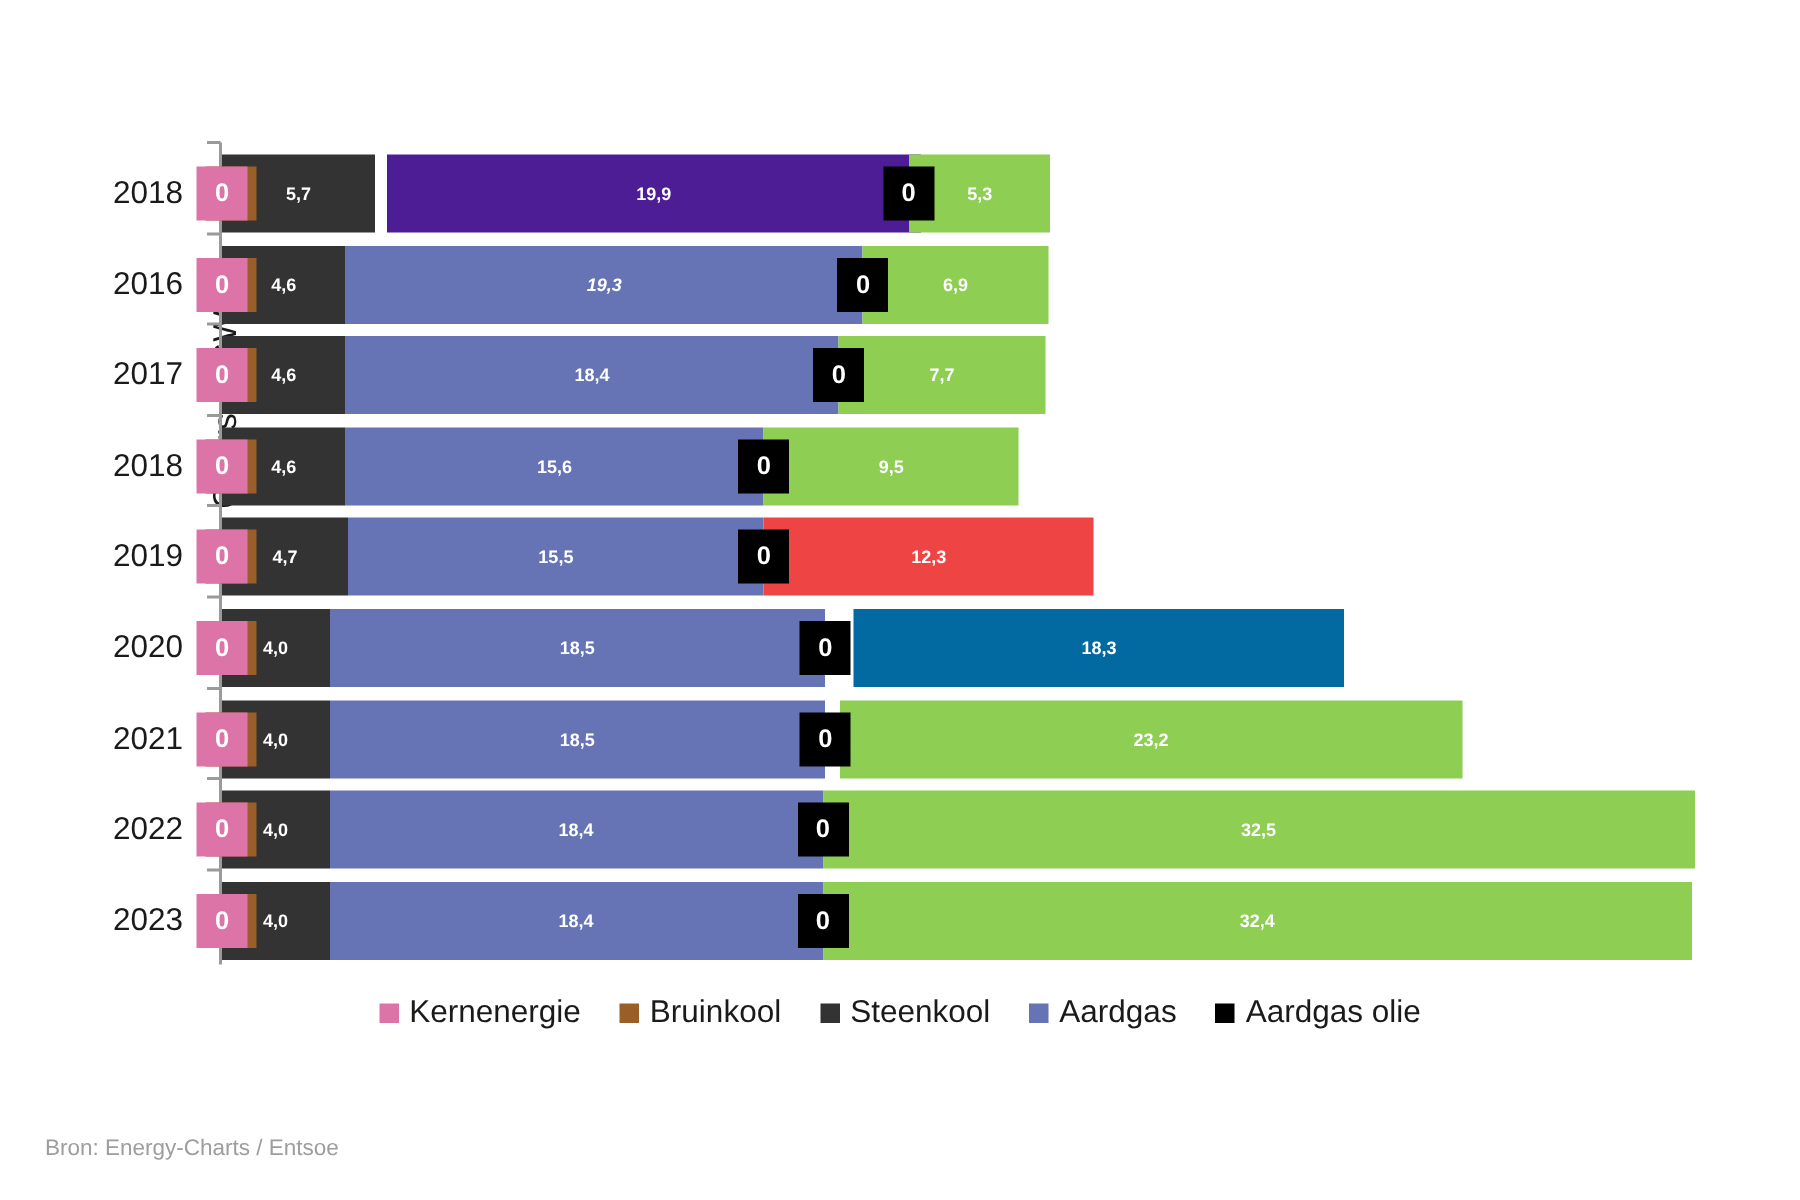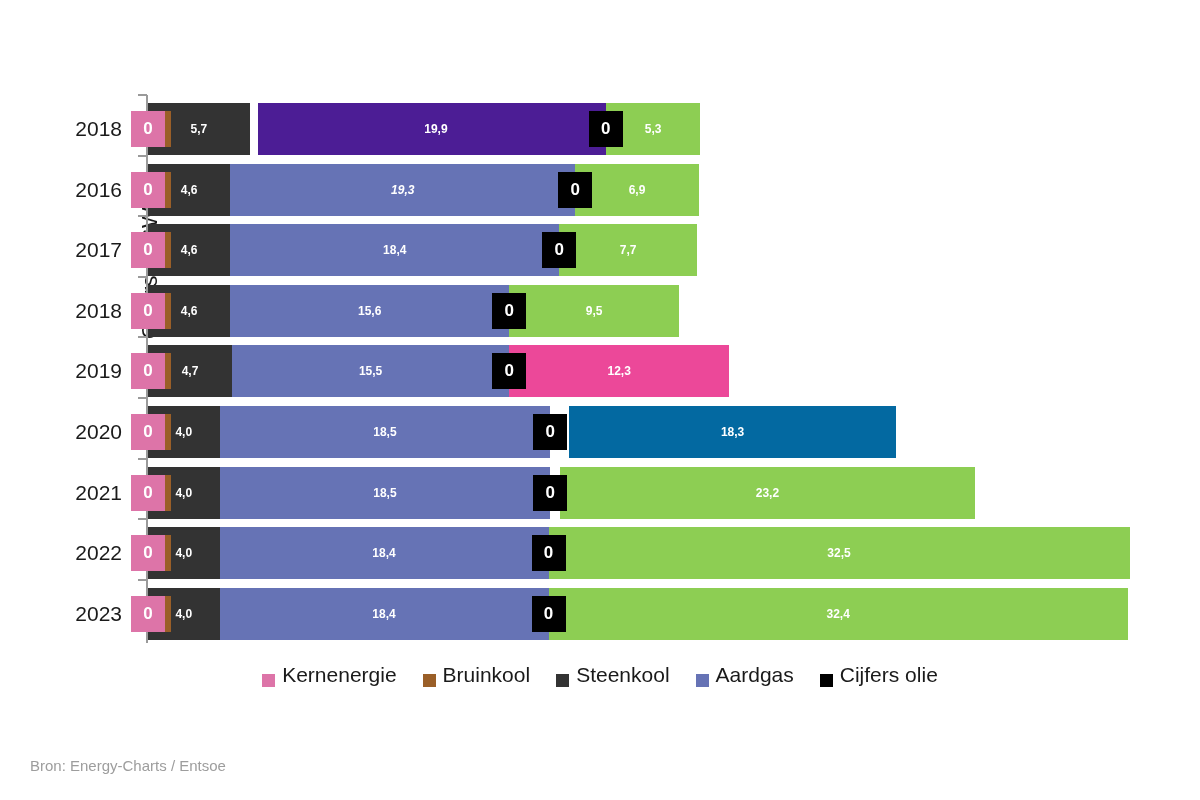--- a/index.html
+++ b/index.html
@@ -125,21 +125,21 @@
     left: 0;
     right: 0;
     top: 663px;
     display: flex;
     justify-content: center;
     align-items: center;
     gap: 26px;
   }
   .legend-item {
     display: flex;
-    align-items: flex-end;
+    align-items: center;
     gap: 7px;
     font-size: 21px;
     color: #1a1a1a;
     white-space: nowrap;
   }
   .swatch {
     width: 13px;
     height: 13px;
     flex: 0 0 13px;
   }
@@ -268,21 +268,21 @@
           </div>
           <div class="seg" style="left: 0px; width: 84.036px; background: rgb(51, 51, 51);">
             <span class="seg-label">4,7</span>
           </div>
           <div class="seg" style="left: 84.036px; width: 277.14px; background: rgb(102, 115, 181);">
             <span class="seg-label">15,5</span>
           </div>
           <div class="seg zero" style="left: 361.176px; z-index: 4;">
             <span class="chip" style="background: rgb(0, 0, 0);">0</span>
           </div>
-          <div class="seg" style="left: 361.176px; width: 219.924px; background: #ec4899;">
+          <div class="seg" style="left: 361.176px; width: 219.924px; background: #ef4444;">
             <span class="seg-label">12,3</span>
           </div>
         </div>
         <div class="row" style="top: 311px;">
           <div class="ytick-label">2020</div>
           <div class="seg zero" style="left: 0px; z-index: 3;">
             <span class="chip" style="background: rgb(221, 116, 168);">0</span>
           </div>
           <div class="seg zero" style="left: 0px; z-index: 2;">
             <span class="chip" style="background: rgb(154, 95, 40); left: -11px;"></span>
@@ -378,18 +378,18 @@
       <div class="legend-item">
         <span class="swatch" style="background: rgb(51, 51, 51);"></span>
         <span>Steenkool</span>
       </div>
       <div class="legend-item">
         <span class="swatch" style="background: rgb(102, 115, 181);"></span>
         <span>Aardgas</span>
       </div>
       <div class="legend-item">
         <span class="swatch" style="background: rgb(0, 0, 0);"></span>
-        <span>Cijfers olie</span>
+        <span>Aardgas olie</span>
       </div>
     </div>
 
   <div class="source">Bron: Energy-Charts / Entsoe</div>
 </div>
 
 </body></html>

